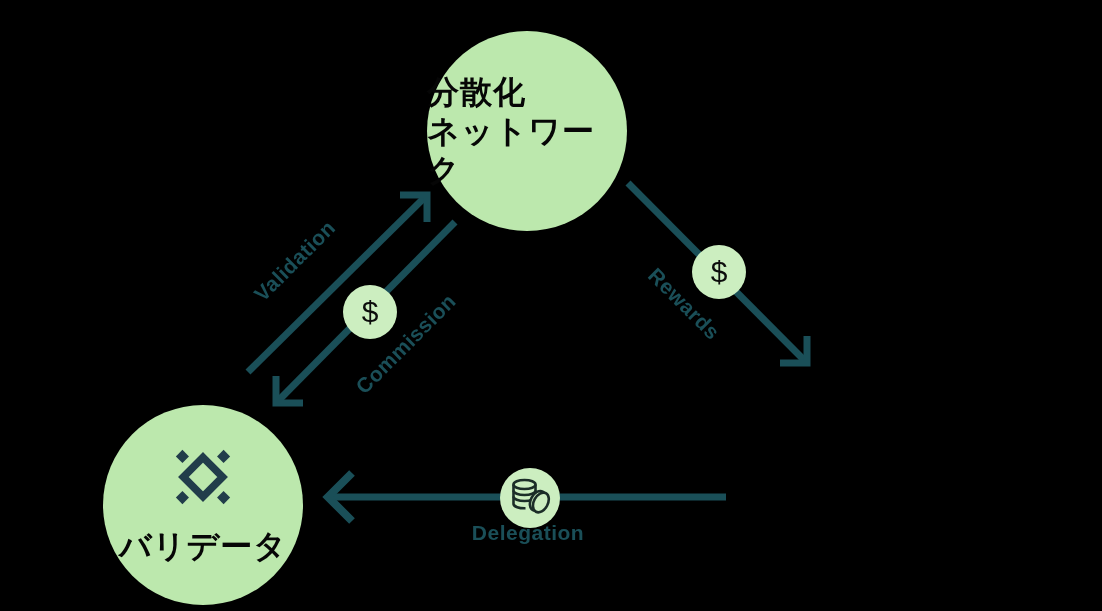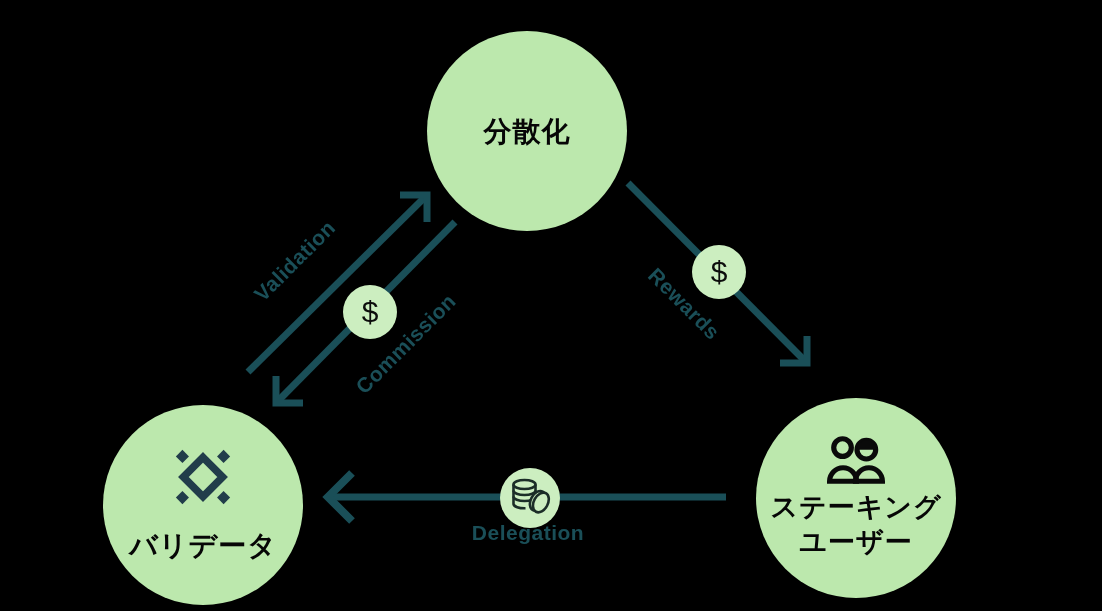--- a/index.html
+++ b/index.html
@@ -10,21 +10,21 @@
   .layer{position:absolute;left:0;top:0;}
   .node{
     position:absolute;width:200px;height:200px;border-radius:50%;
     background:#bce8ad;display:flex;flex-direction:column;
     align-items:center;justify-content:center;
   }
   .node-network{left:427px;top:31px;}
   .node-validator{left:103px;top:405px;}
   .node-staker{left:756px;top:398px;}
   .node-label{
-    color:#060606;font-weight:700;font-size:28px;line-height:39px;
+    color:#060606;font-weight:700;font-size:32px;line-height:39px;
     font-family:"Liberation Sans", sans-serif;letter-spacing:1px;
   }
   .node-network .node-label{text-align:left;}
   .node-validator .node-label{margin-top:24px;line-height:32px;}
   .node-staker .node-label{text-align:center;font-size:27px;line-height:35px;margin-top:6px;}
   .edge-label{
     position:absolute;color:#1a4f58;font-weight:700;font-size:21px;
     white-space:nowrap;letter-spacing:0.5px;
   }
   .rot-neg45{transform:translate(-50%,-50%) rotate(-45deg);}
@@ -38,47 +38,35 @@
   .badge-coins{width:60px;height:60px;}
 </style>
 </head>
 <body>
 
 <div class="canvas">
 
   <div class="node node-network">
     <div class="node-label">
       <span style="display:block">分散化</span>
+      <span style="display:block">ネットワーク</span>
     </div>
   </div>
 
   <div class="node node-validator">
     <svg width="58" height="58" viewBox="0 0 62 62">
       <path d="M31 10 L52 31 L31 52 L10 31 Z" fill="none" stroke="#213d4a" stroke-width="8"></path>
       <path d="M9 2 L16 9 L9 16 L2 9 Z" fill="#213d4a"></path>
       <path d="M53 2 L60 9 L53 16 L46 9 Z" fill="#213d4a"></path>
       <path d="M9 46 L16 53 L9 60 L2 53 Z" fill="#213d4a"></path>
       <path d="M53 46 L60 53 L53 60 L46 53 Z" fill="#213d4a"></path>
     </svg>
     <div class="node-label">バリデータ</div>
   </div>
 
-  <div class="node node-staker">
-    <svg width="58" height="48" viewBox="0 0 56 46">
-      <circle cx="15" cy="11" r="8.5" fill="none" stroke="#0a0a0a" stroke-width="5"></circle>
-      <circle cx="38" cy="13" r="9" fill="none" stroke="#0a0a0a" stroke-width="5"></circle>
-      <path d="M29 13 A9 9 0 0 1 47 13 Z" fill="#0a0a0a"></path>
-      <path d="M2.5 43.5 A13 13 0 0 1 28.5 43.5 Z" fill="none" stroke="#0a0a0a" stroke-width="5" stroke-linejoin="miter"></path>
-      <path d="M27.5 43.5 A13 13 0 0 1 53.5 43.5 Z" fill="none" stroke="#0a0a0a" stroke-width="5" stroke-linejoin="miter"></path>
-    </svg>
-    <div class="node-label">
-      <span style="display:block">ステーキング</span>
-      <span style="display:block">ユーザー</span>
-    </div>
-  </div>
 
   <svg class="layer" width="1102" height="611" viewBox="0 0 1102 611">
 
     <g stroke="#1a4f58" stroke-width="7" fill="none">
       <line x1="248" y1="372" x2="424" y2="198"></line>
       <polyline points="400,195 427,195 427,222"></polyline>
     </g>
 
     <g stroke="#1a4f58" stroke-width="7" fill="none">
       <line x1="455" y1="222" x2="279" y2="400"></line>

